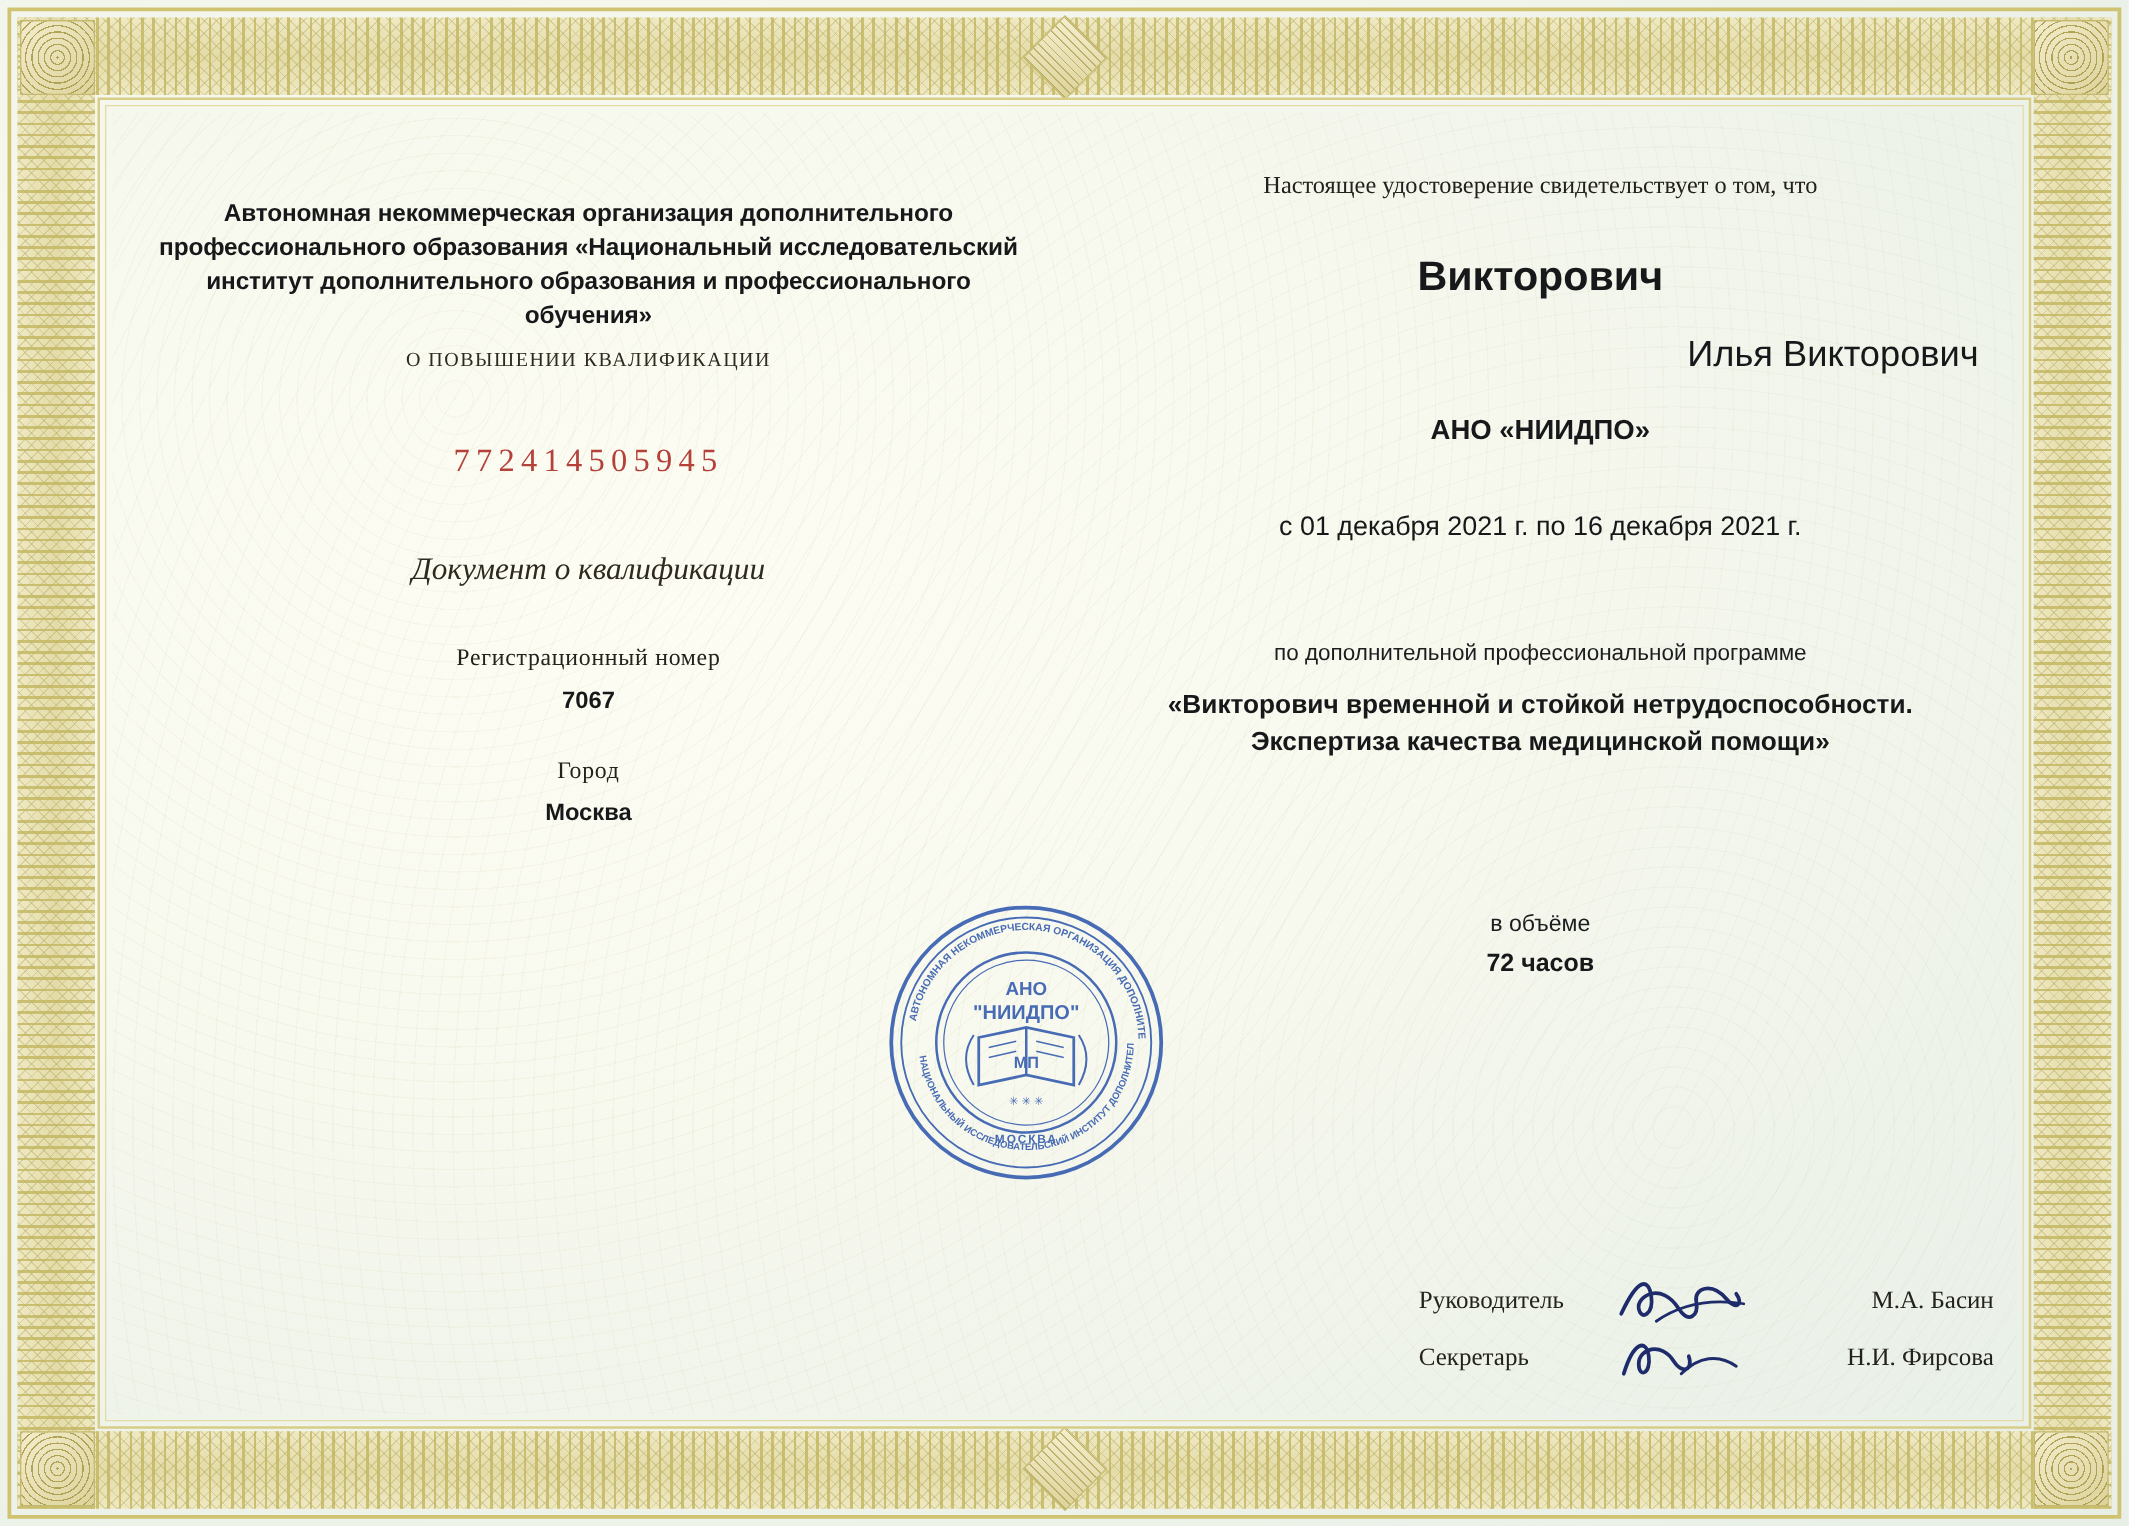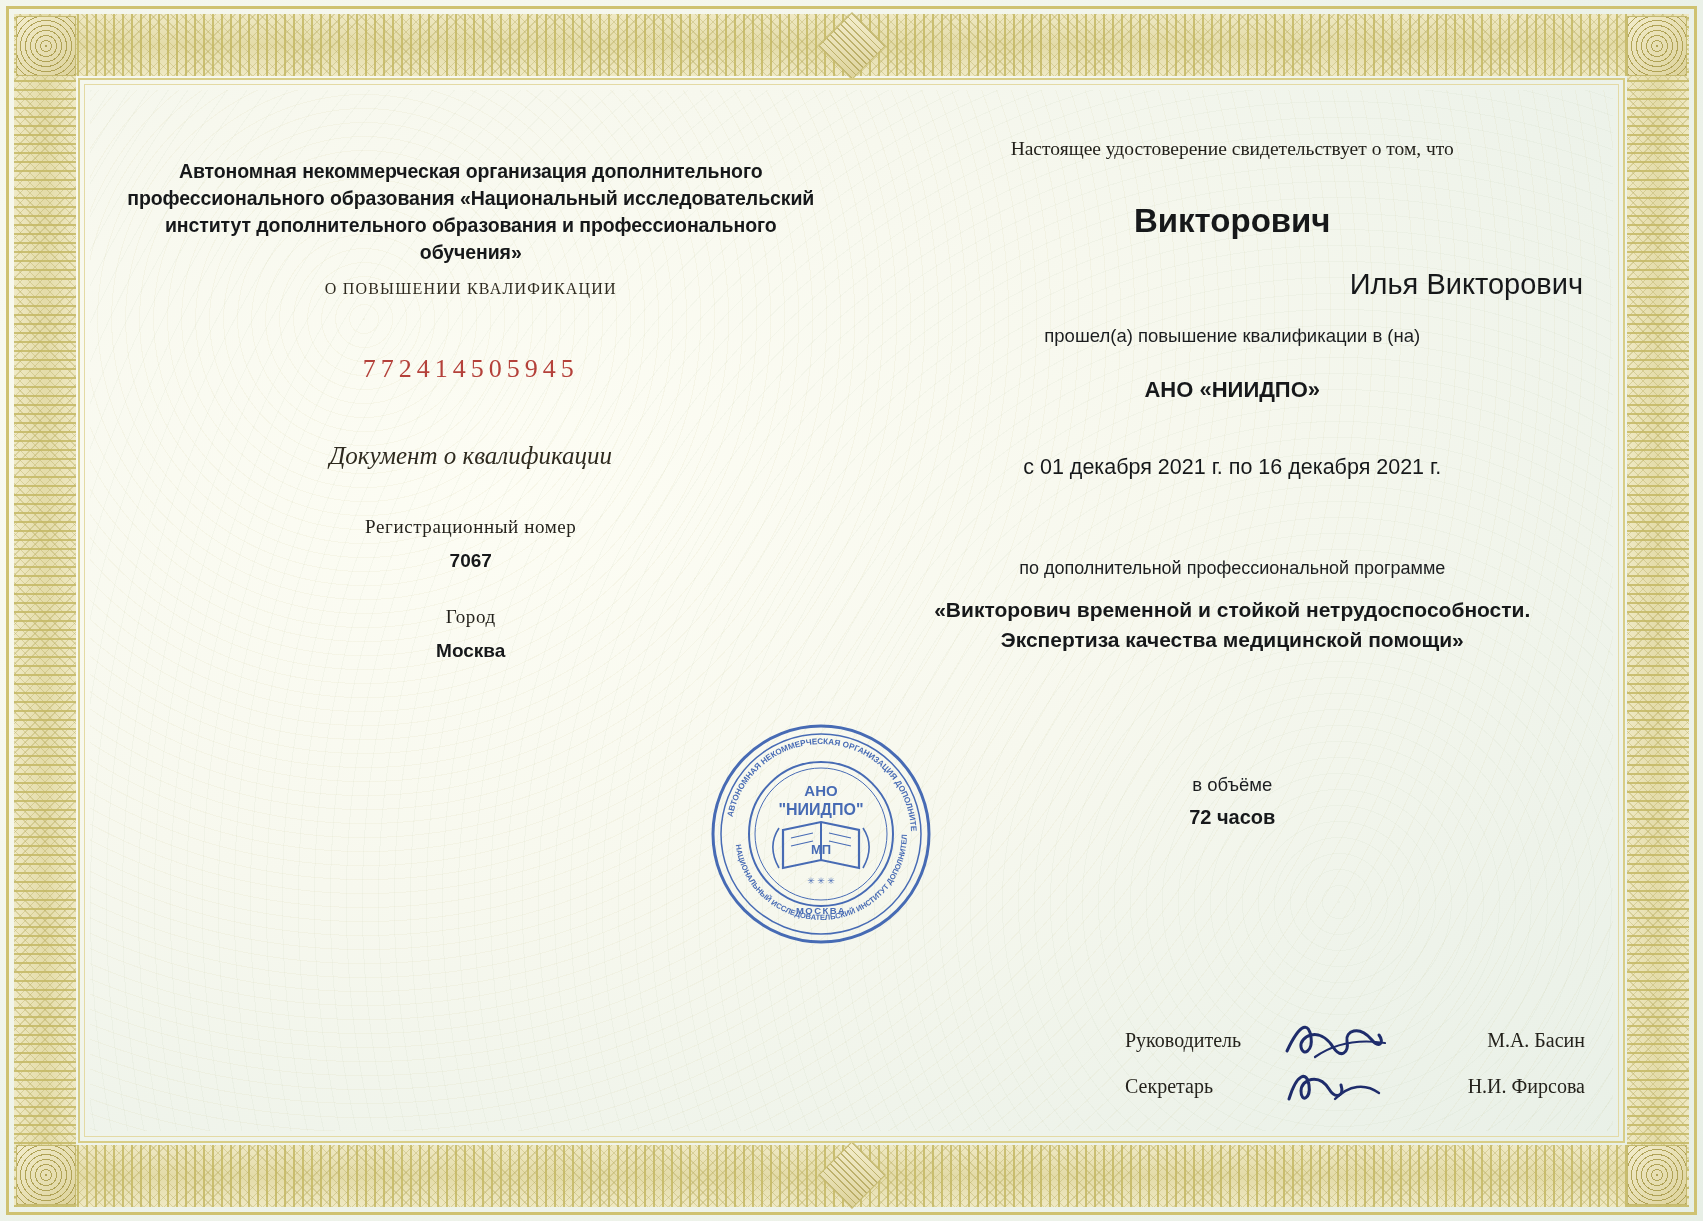--- a/index.html
+++ b/index.html
@@ -268,21 +268,21 @@
   .rc-volume-value {
     margin-top: 10px;
     font-size: 20px;
     font-weight: bold;
     color: #16181a;
   }
 
   
   .signatures {
     position: absolute;
-    right: 28px;
+    right: 18px;
     bottom: 22px;
     width: 470px;
   }
   .sig-row {
     display: flex;
     align-items: center;
     justify-content: flex-end;
     height: 46px;
   }
   .sig-role {
@@ -361,21 +361,20 @@
         <div class="field-label">Город</div>
         <div class="field-value">Москва</div>
       </div>
 
     </div>
 
     <div class="col-right">
       <div class="rc-intro">Настоящее удостоверение свидетельствует о том, что</div>
       <div class="rc-surname">Викторович</div>
       <div class="rc-givenname">Илья Викторович</div>
-      <div class="rc-passed">прошел(а) повышение квалификации в (на)</div>
       <div class="rc-place">АНО «НИИДПО»</div>
       <div class="rc-period">с 01 декабря 2021 г. по 16 декабря 2021 г.</div>
       <div class="rc-prog-label">по дополнительной профессиональной программе</div>
       <div class="rc-prog-title">«Викторович временной и стойкой нетрудоспособности. Экспертиза качества медицинской помощи»</div>
       <div class="rc-volume-label">в объёме</div>
       <div class="rc-volume-value">72 часов</div>
 
       <div class="signatures">
         <div class="sig-row">
           <div class="sig-role">Руководитель</div>

